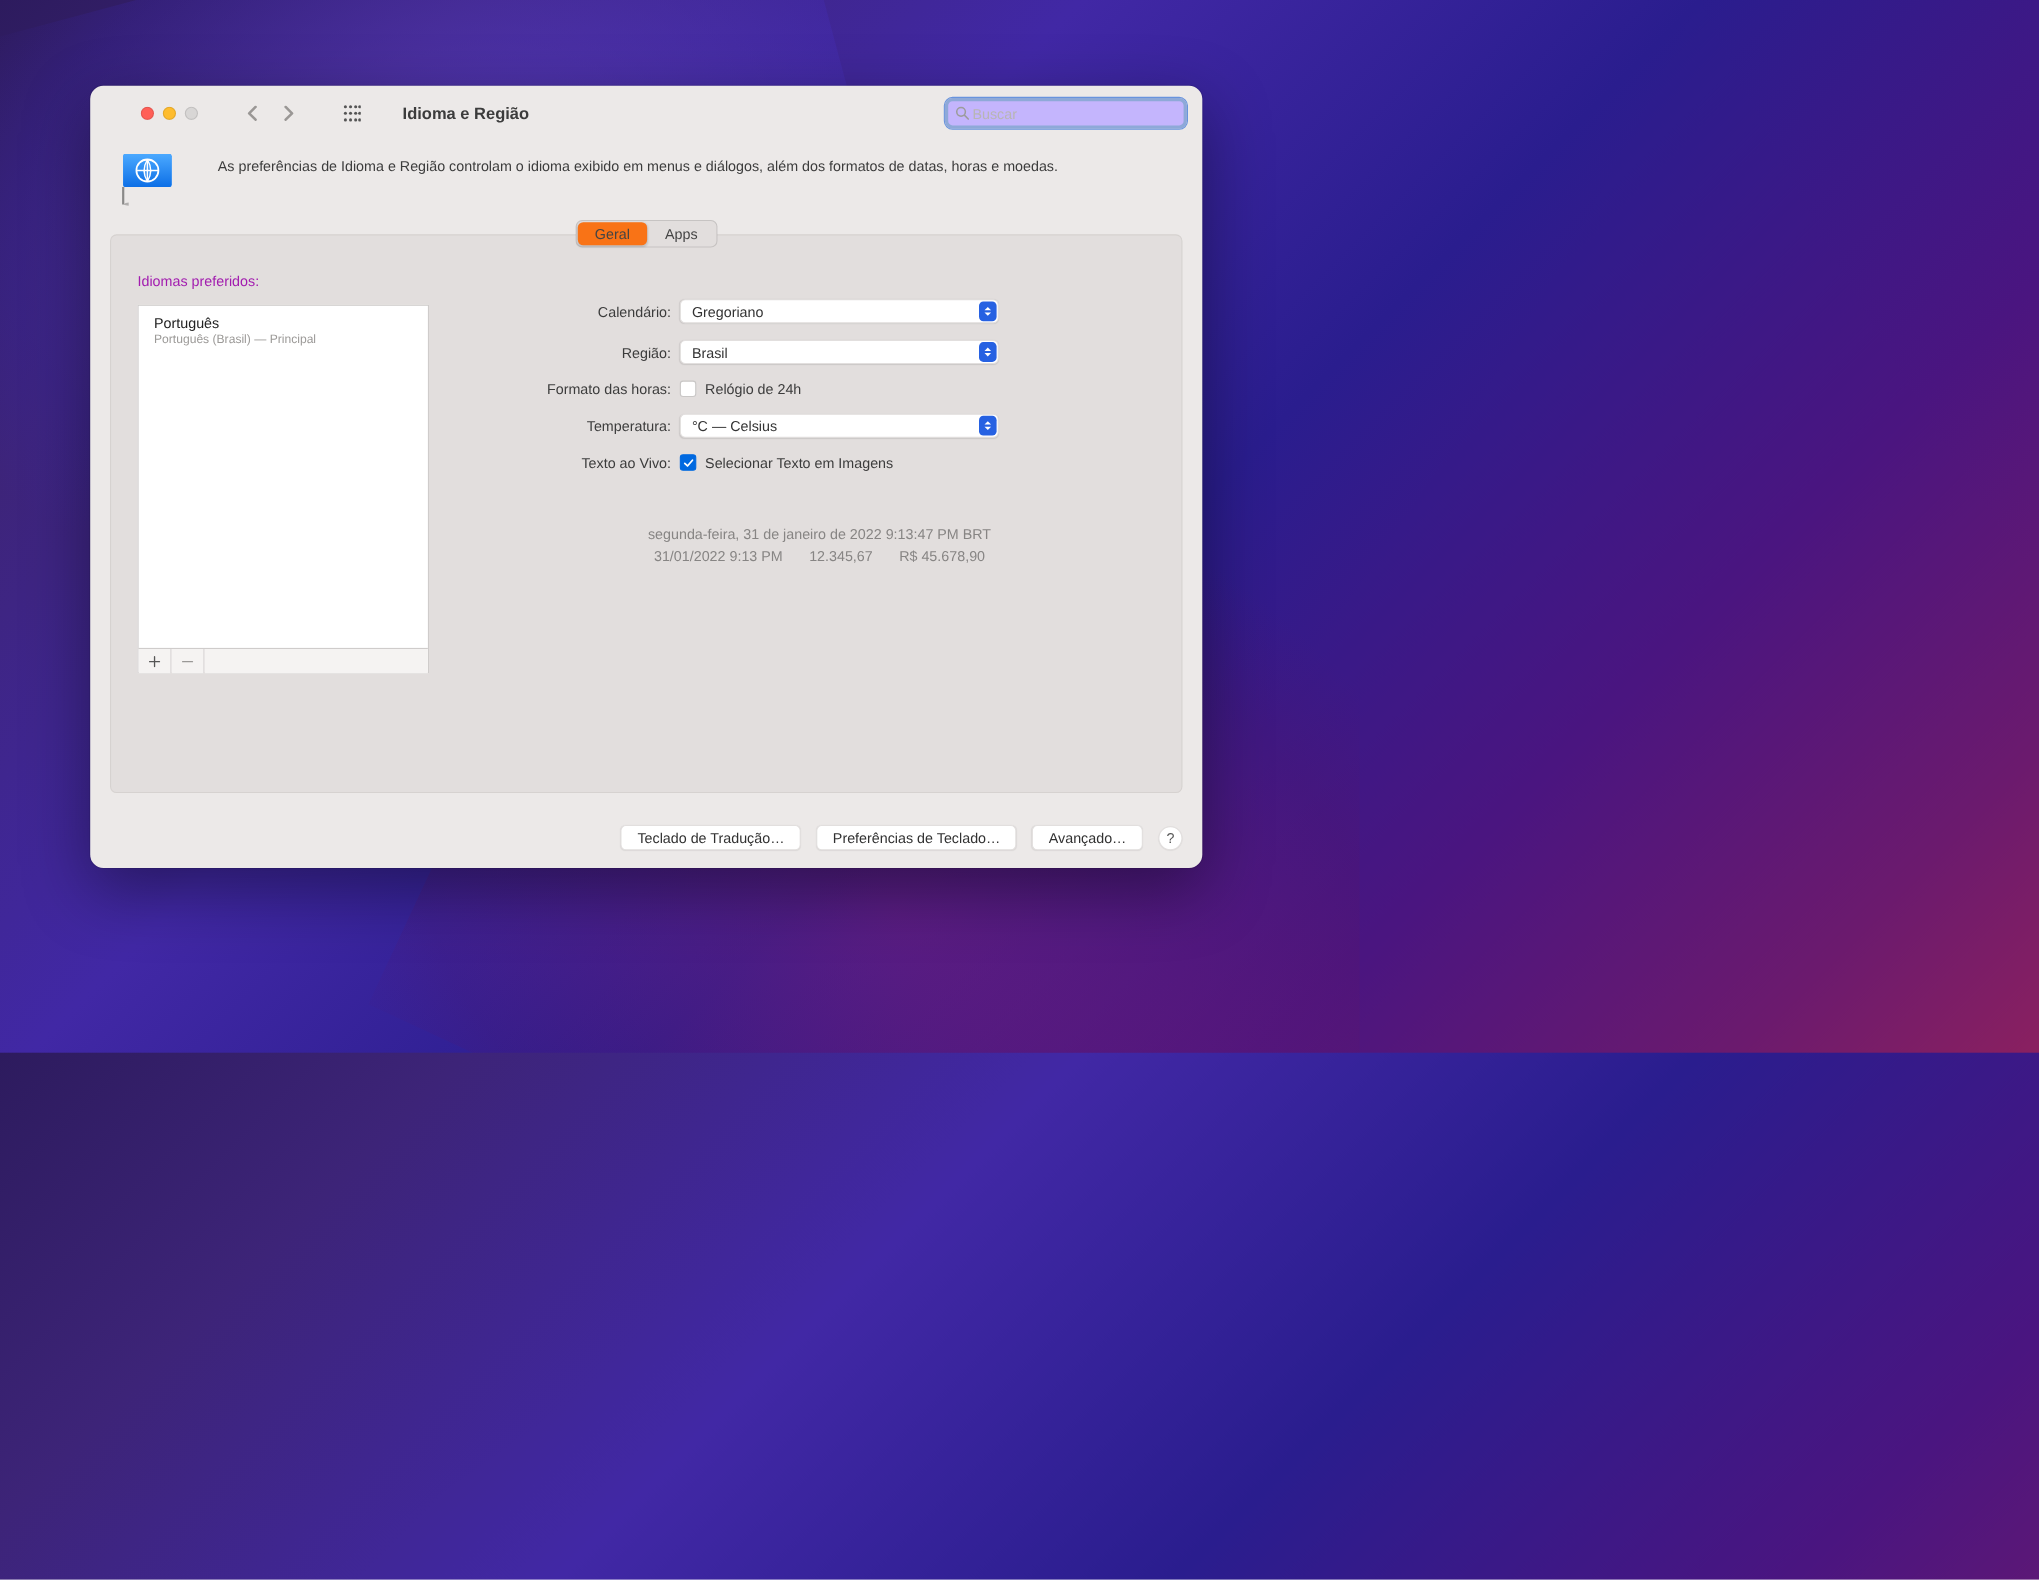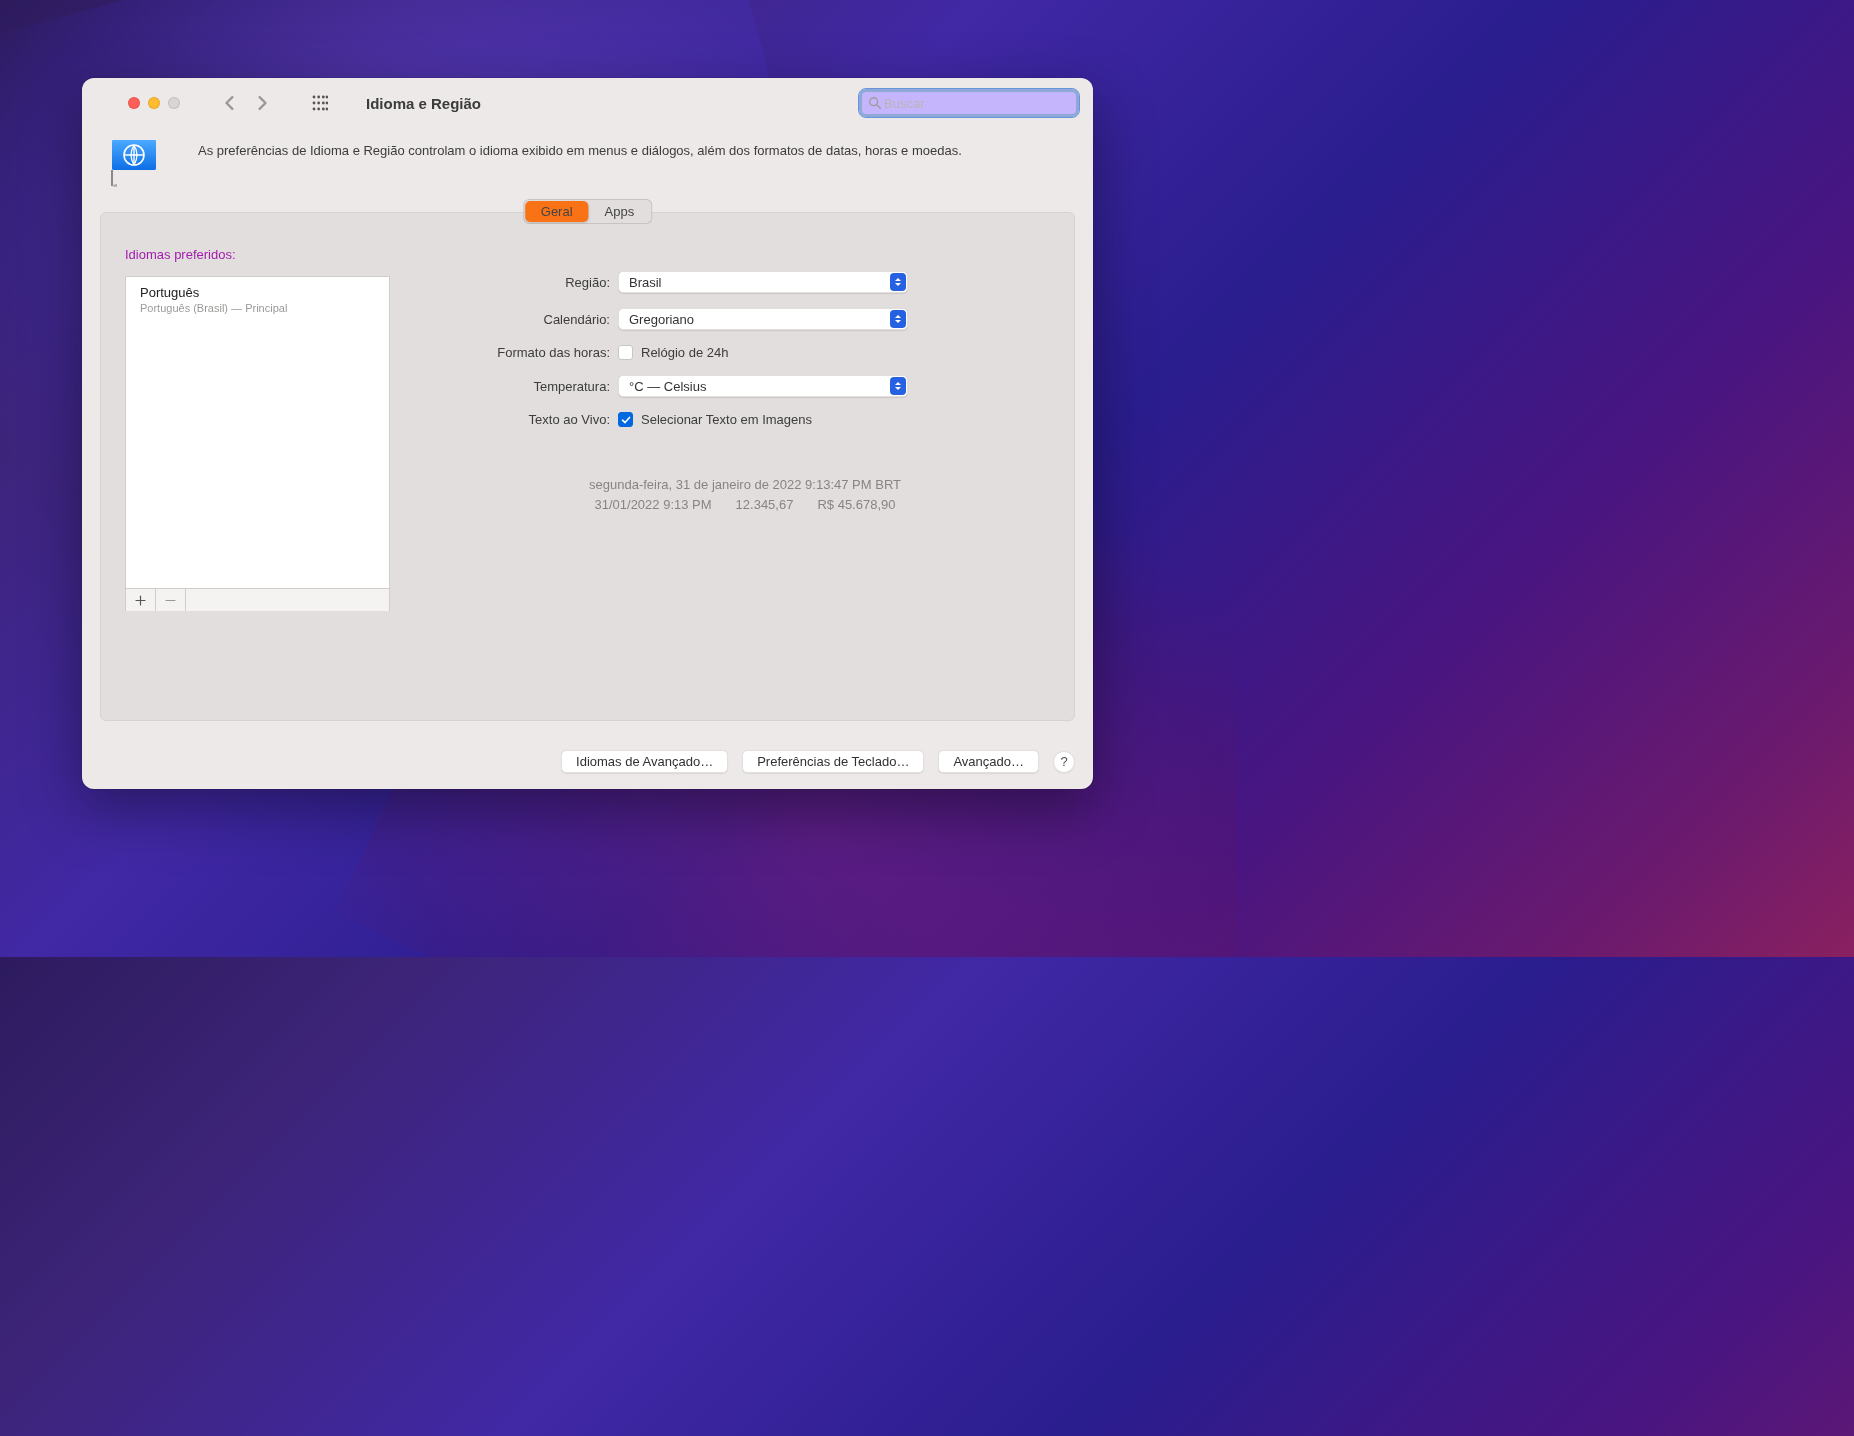--- a/index.html
+++ b/index.html
@@ -316,30 +316,30 @@
                   <path d="M1 5.5h9" stroke="#9a9896" stroke-width="1.2" stroke-linecap="round"></path>
                 </svg>
             </div>
             <div class="list-btn" style="flex:1;border-right:none"></div>
           </div>
         </div>
       </div>
 
       <div class="right-col">
         <div class="form-row">
+          <div class="form-label">Calendário:</div>
+          <div class="select-wrap">
+            <span>Gregoriano</span>
+            <div class="select-arrows"></div>
+          </div>
+        </div>
+        <div class="form-row">
           <div class="form-label">Região:</div>
           <div class="select-wrap">
             <span>Brasil</span>
-            <div class="select-arrows"></div>
-          </div>
-        </div>
-        <div class="form-row">
-          <div class="form-label">Calendário:</div>
-          <div class="select-wrap">
-            <span>Gregoriano</span>
             <div class="select-arrows"></div>
           </div>
         </div>
         <div class="form-row">
           <div class="form-label">Formato das horas:</div>
           <div class="chk-row">
             <div class="chk-box"></div>
             <div class="chk-text">Relógio de 24h</div>
           </div>
         </div>
@@ -368,19 +368,19 @@
             <span>31/01/2022 9:13 PM</span>
             <span>12.345,67</span>
             <span>R$ 45.678,90</span>
           </div>
         </div>
       </div>
     </div>
   </div>
 
   <div class="bottom-buttons">
-    <button class="mac-btn">Idiomas de Avançado…</button>
+    <button class="mac-btn">Teclado de Tradução…</button>
     <button class="mac-btn">Preferências de Teclado…</button>
     <button class="mac-btn">Avançado…</button>
     <div class="help-btn">?</div>
   </div>
 
 </div>
 
 </body></html>

